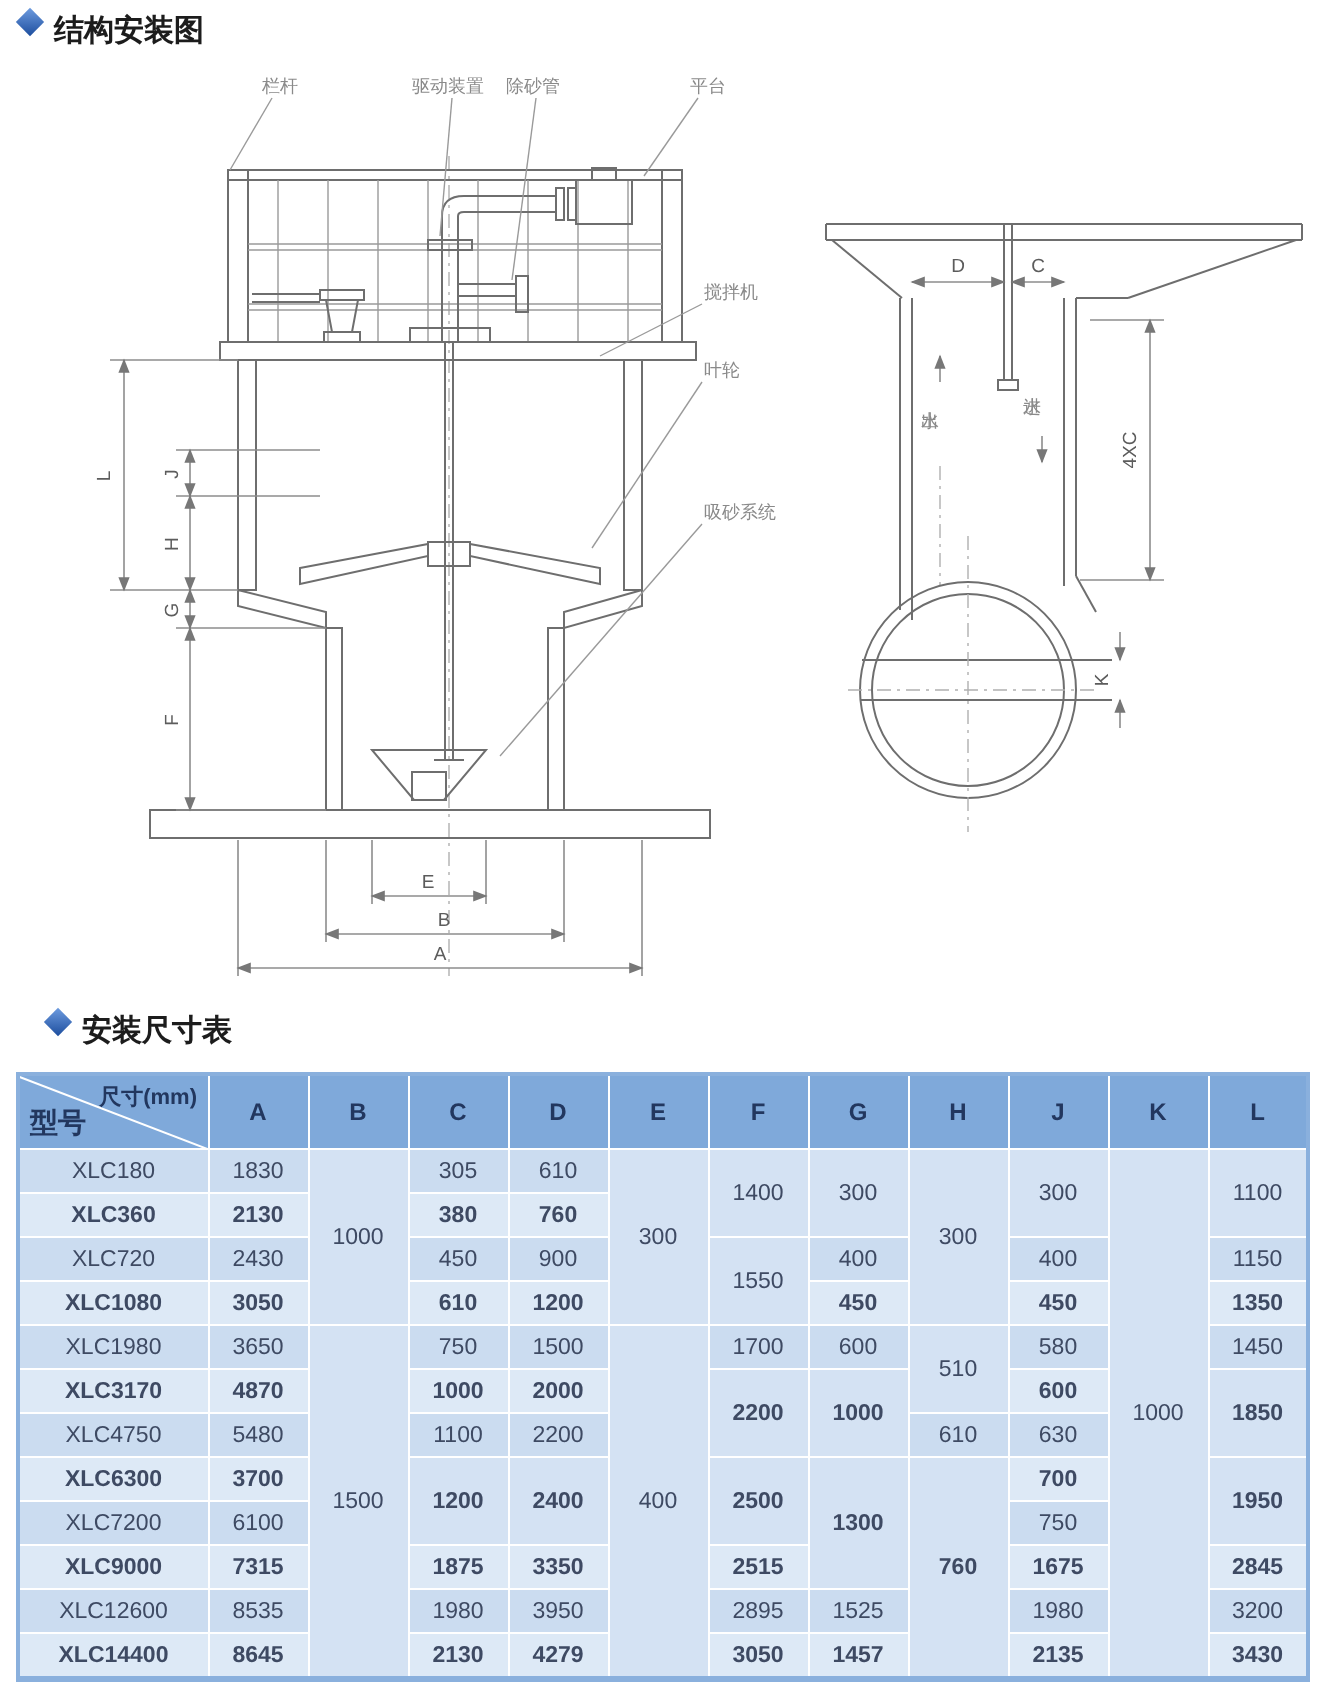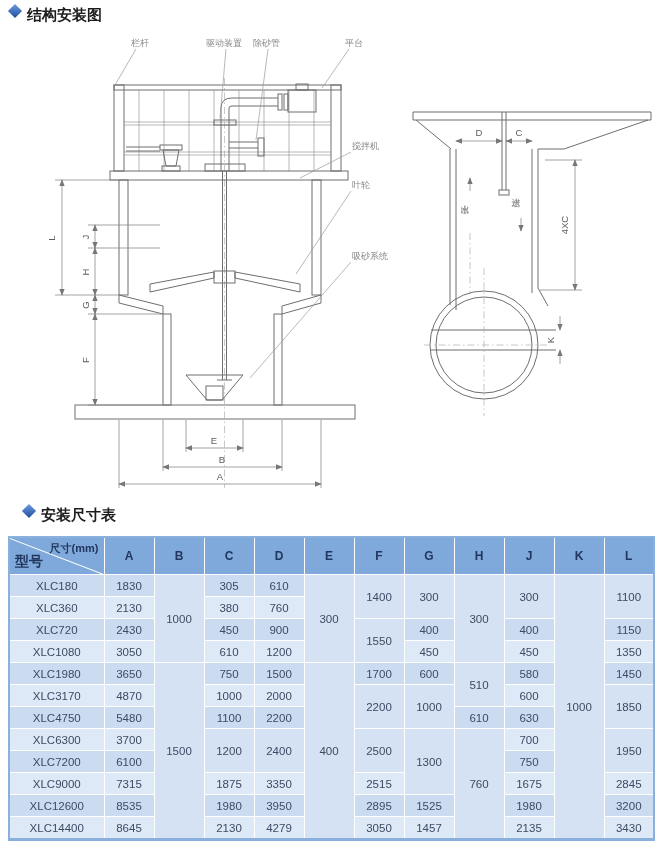--- a/index.html
+++ b/index.html
@@ -32,21 +32,21 @@
   th,td{border:1px solid #ffffff;text-align:center;vertical-align:middle;
     font-size:11.5px;color:var(--cell-text);padding:0;height:21px;overflow:hidden;}
   thead th{background:var(--header-bg);color:var(--header-text);font-weight:bold;
     height:36px;font-size:12px;}
   th.corner{position:relative;margin-left:20px;}
   th.corner .diag{position:absolute;left:0;top:0;width:103px;height:0;
     border-top:1.5px solid #ffffff;transform:rotate(21deg);transform-origin:0 0;}
   th.corner .c-top{position:absolute;right:5px;top:3px;font-size:11px;font-weight:bold;}
   th.corner .c-bottom{position:absolute;left:5px;bottom:3px;font-size:14px;font-weight:bold;}
   tr.dark td{background:var(--row-dark);}
-  tr.light td{background:var(--row-light);}
+  tr.light td{background:var(--row-light);font-weight:bold;}
   td.merged{background:var(--row-merged) !important;}
 </style>
 </head>
 <body>
 
 <div class="sec-title" id="title-structure">
   <span class="diamond"></span>
   <span>结构安装图</span>
 </div>
 

